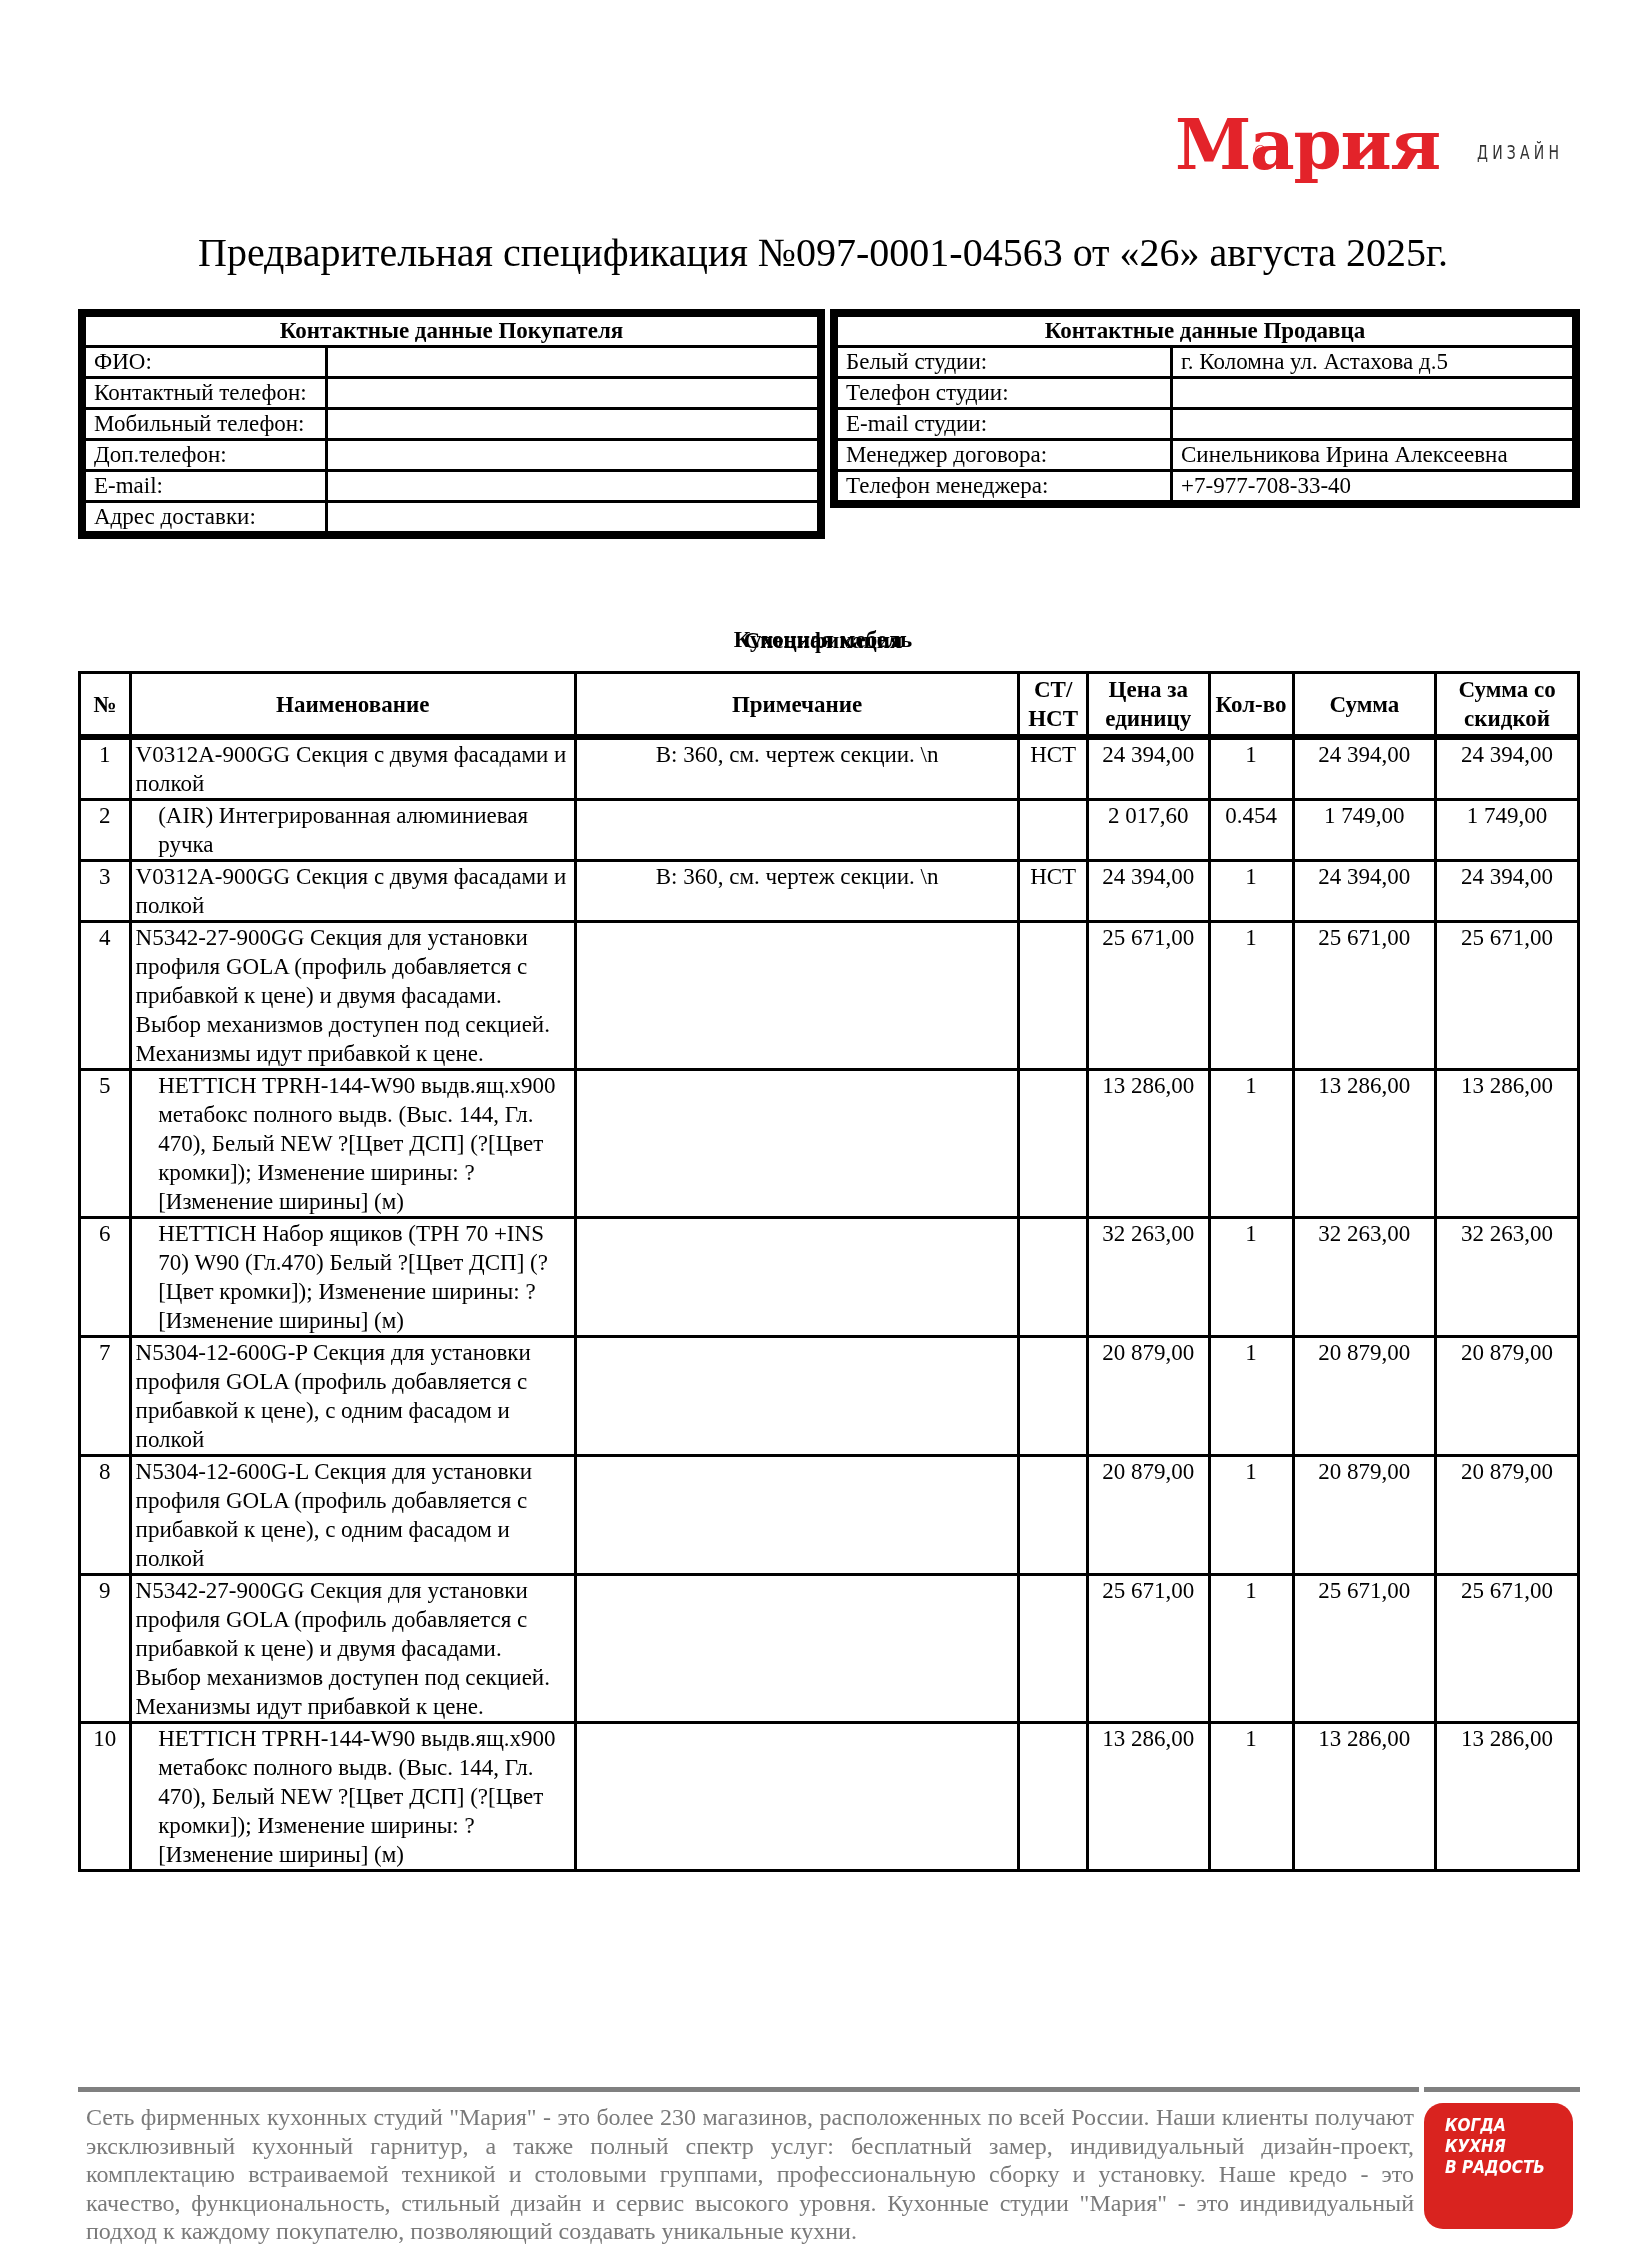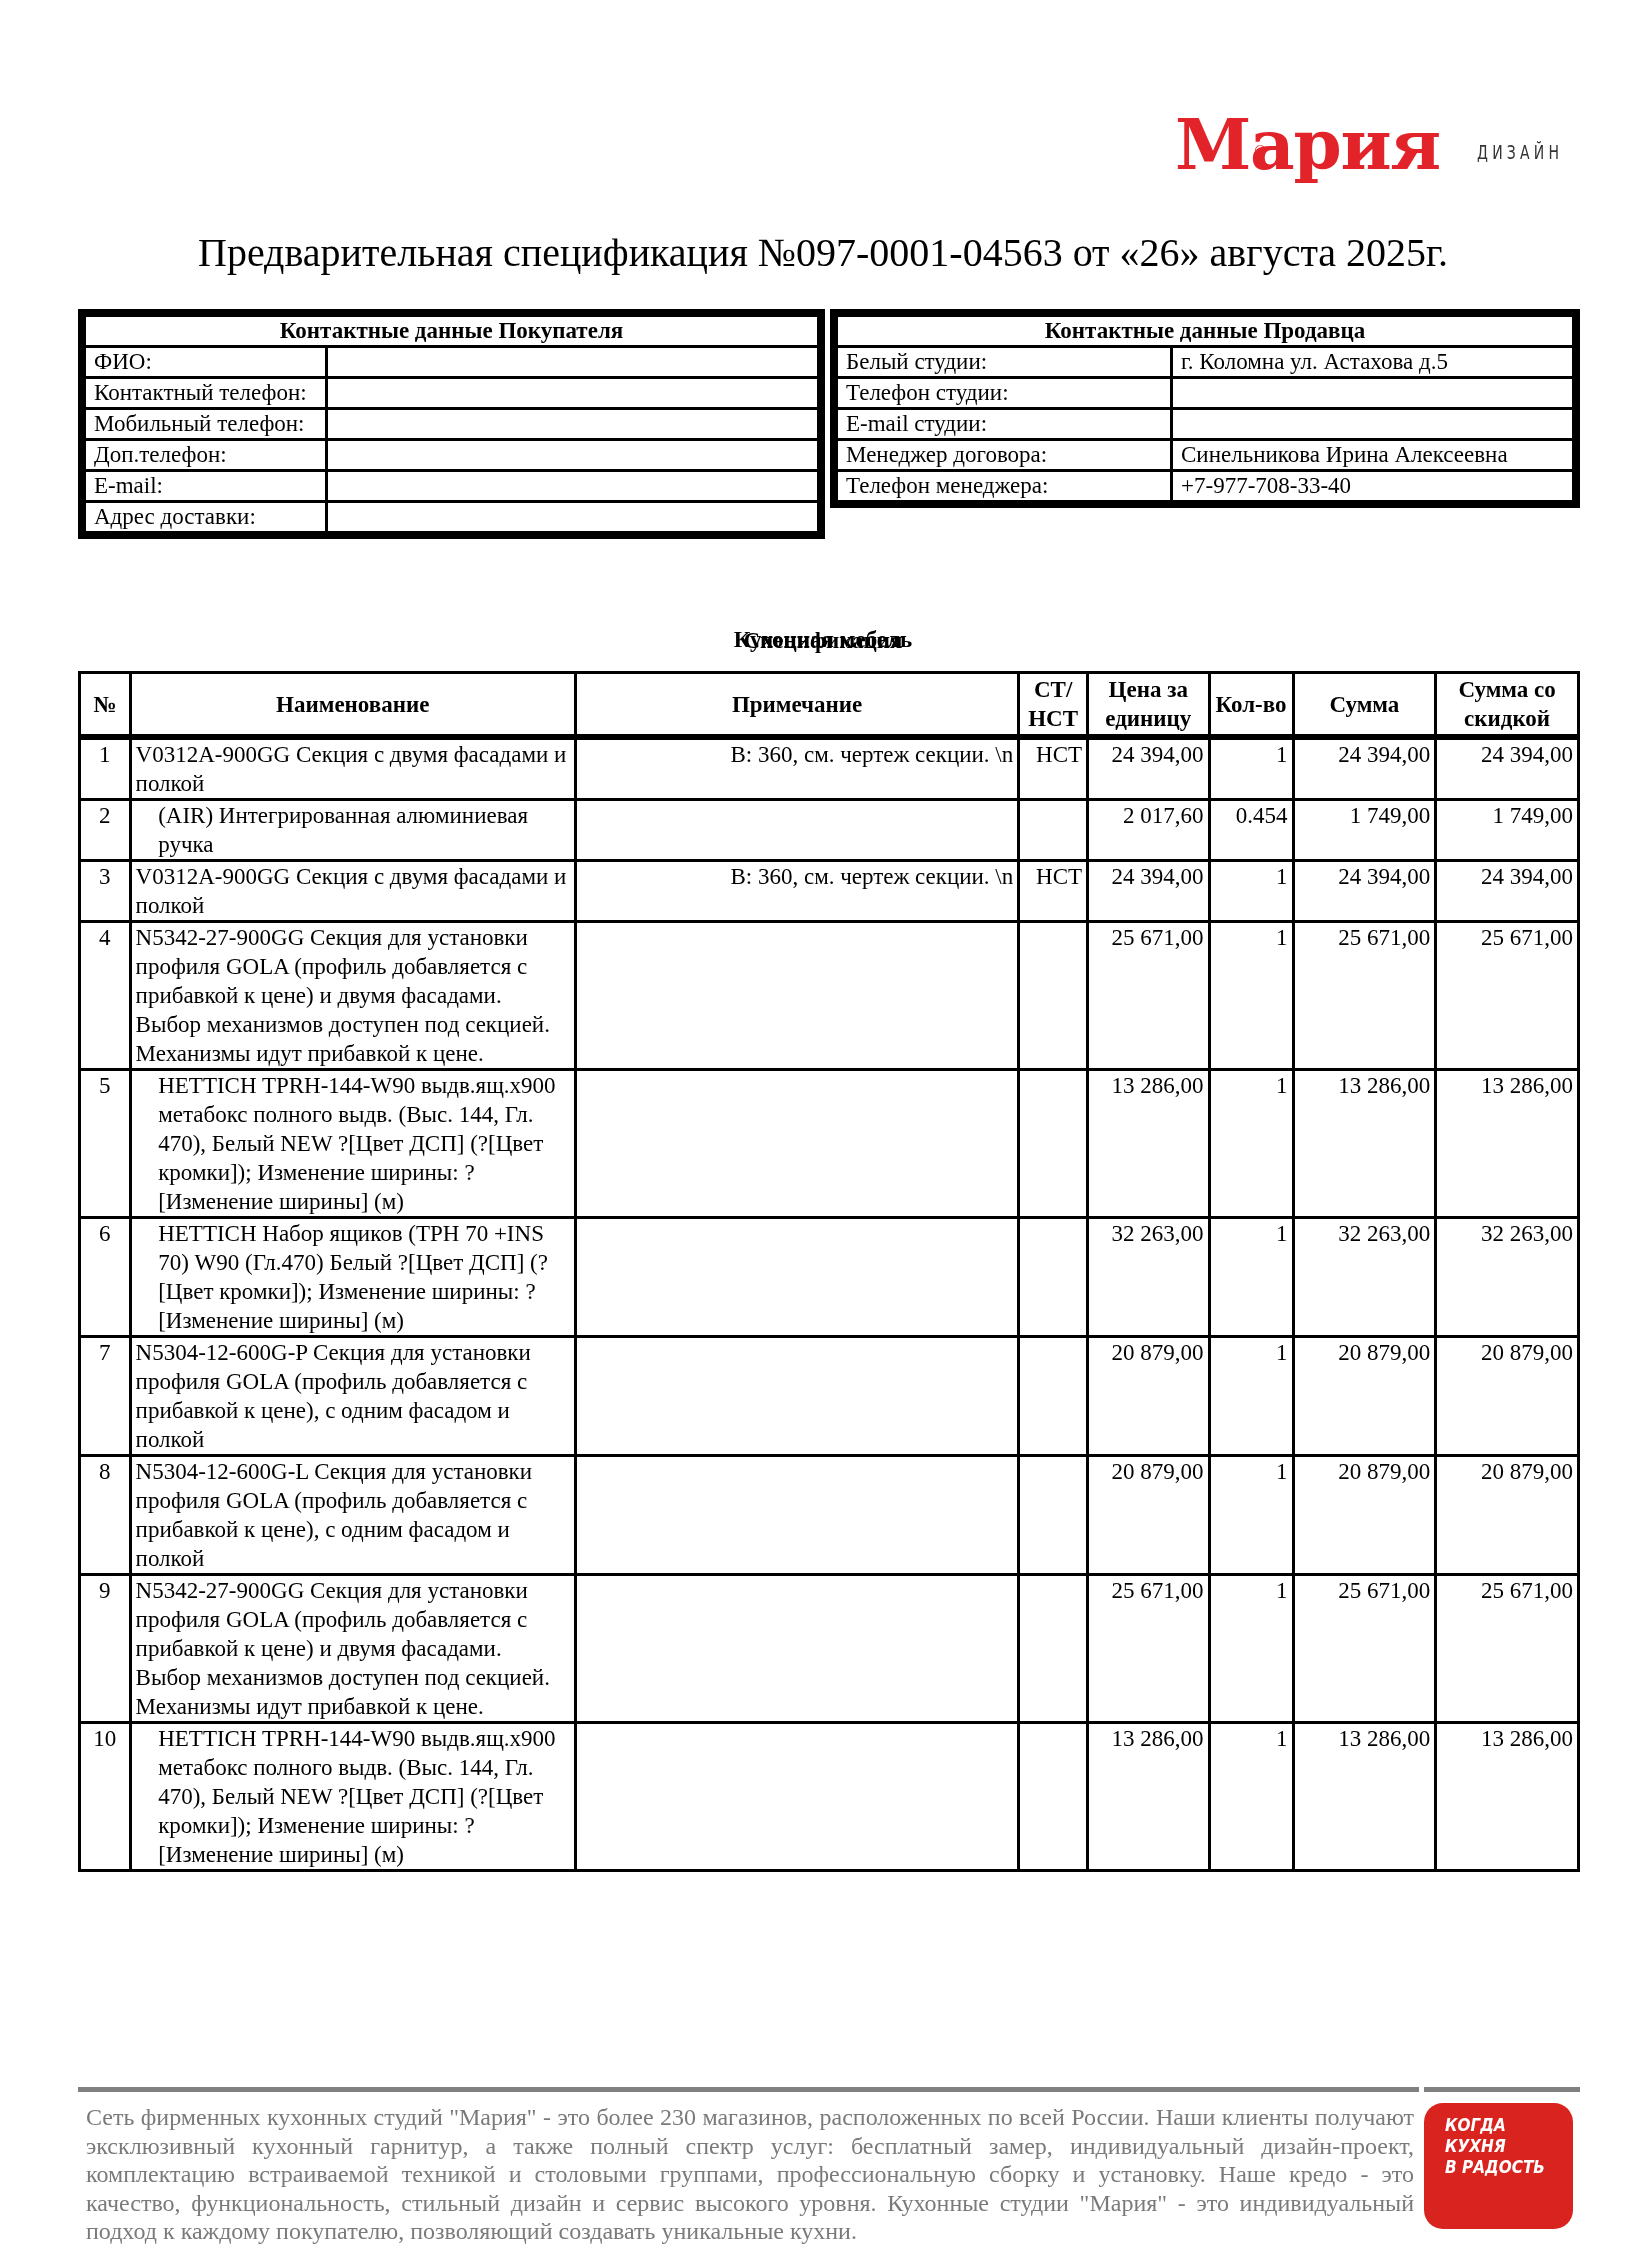--- a/index.html
+++ b/index.html
@@ -39,21 +39,21 @@
   .spec-sub { top: 627px; }
   .spec-table {
     position: absolute; left: 78px; top: 671px; width: 1502px; border-collapse: collapse;
     table-layout: fixed;
   }
   .spec-table th, .spec-table td {
     border: 3.3px solid #000; font-size: 23px; line-height: 29px; vertical-align: top; padding: 0 4px;
   }
   .spec-table thead th { font-weight: bold; text-align: center; vertical-align: middle; height: 60px; line-height: 29px; border-bottom-width: 6.6px; }
   .spec-table td.num { text-align: center; }
-  .spec-table td.ctr { text-align: right; }
+  .spec-table td.ctr { text-align: center; }
   .spec-table td.sub { padding-left: 26.6px; }
   .footer-bar { position: absolute; top: 2087px; height: 5.3px; background: #808080; }
   .footer-bar.left { left: 78px; width: 1341px; }
   .footer-bar.right { left: 1424px; width: 156px; }
   .footer-text {
     position: absolute; left: 86px; top: 2103px; width: 1328px;
     font-size: 24px; line-height: 28.5px; color: #7a7a7a; text-align: justify;
   }
   .slogan {
     position: absolute; left: 1424px; top: 2103px; width: 149px; height: 126px; background: #d9231f;

